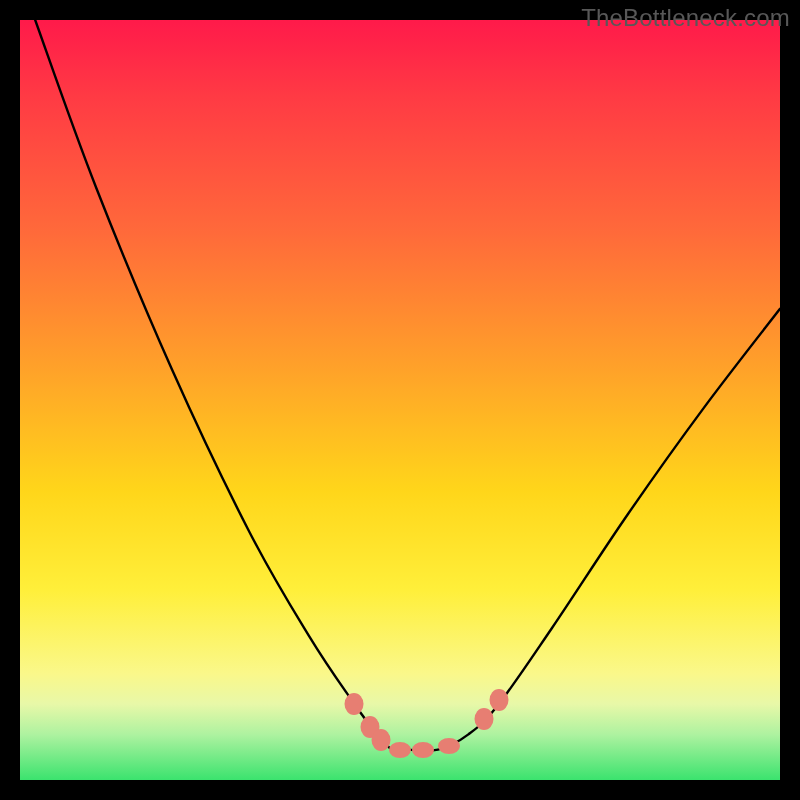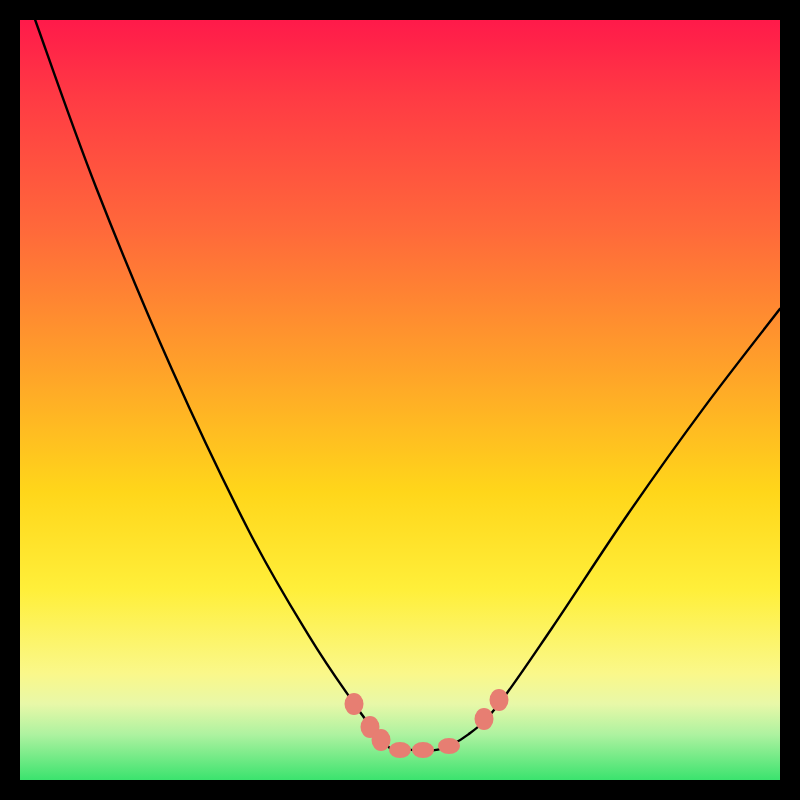--- a/index.html
+++ b/index.html
@@ -71,20 +71,21 @@
   }
   .dot.flat {
     height: 16px;
     width: 22px;
   }
 </style>
 </head>
 <body>
 
 <div class="stage">
+  <div class="watermark">TheBottleneck.com</div>
   <div class="plot">
     <div class="gradient"></div>
     <svg class="curve" viewBox="0 0 760 760" preserveAspectRatio="none">
       <path id="curvePath" d="M 15.2 0.0 C 26.1 30.1, 51.4 104.3, 76.0 167.2 C 100.6 230.1, 124.6 288.0, 152.0 349.6 C 179.4 411.2, 203.4 461.3, 228.0 509.2 C 252.6 557.1, 269.6 584.1, 288.8 615.6 C 308.0 647.1, 322.1 666.2, 334.4 684.0 C 346.7 701.8, 350.4 706.2, 357.2 714.4 C 364.0 722.6, 366.9 726.9, 372.4 729.6 C 377.9 732.3, 379.4 729.6, 387.6 729.6 C 395.8 729.6, 407.1 732.3, 418.0 729.6 C 428.9 726.9, 437.5 722.6, 448.4 714.4 C 459.3 706.2, 463.8 703.2, 478.8 684.0 C 493.8 664.8, 508.7 642.2, 532.0 608.0 C 555.3 573.8, 580.6 533.7, 608.0 494.0 C 635.4 454.3, 656.6 424.5, 684.0 387.6 C 711.4 350.7, 746.3 306.6, 760.0 288.8" fill="none" stroke="#000" stroke-width="2.4" stroke-linecap="round" stroke-linejoin="round"></path>
     </svg>
 
   <div class="dot" style="left: 334.4px; top: 684px;"></div>
       <div class="dot" style="left: 349.6px; top: 706.8px;"></div>
       <div class="dot" style="left: 361px; top: 720.48px;"></div>
       <div class="dot flat" style="left: 380px; top: 729.6px;"></div>

